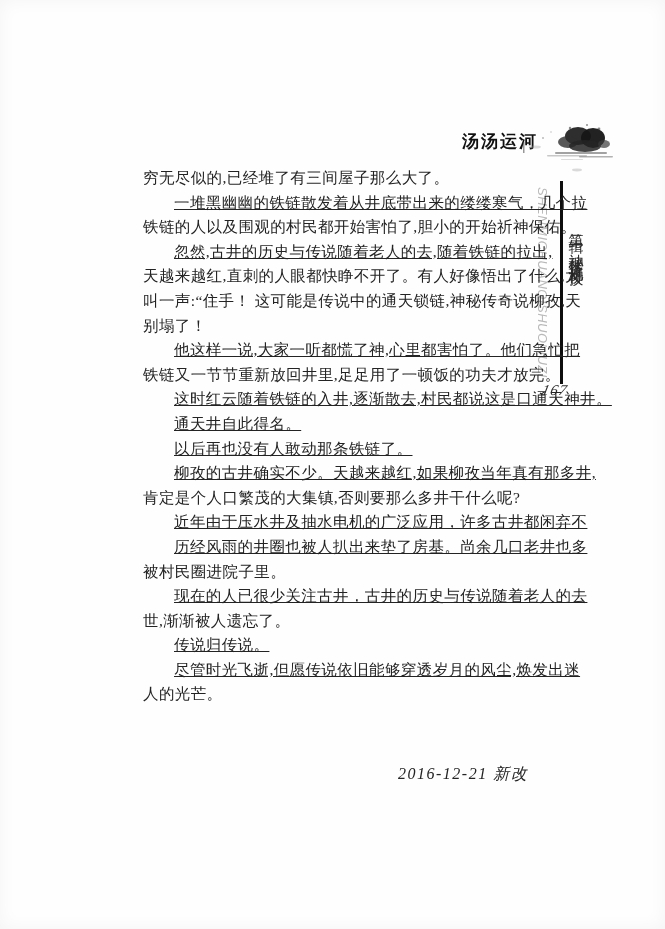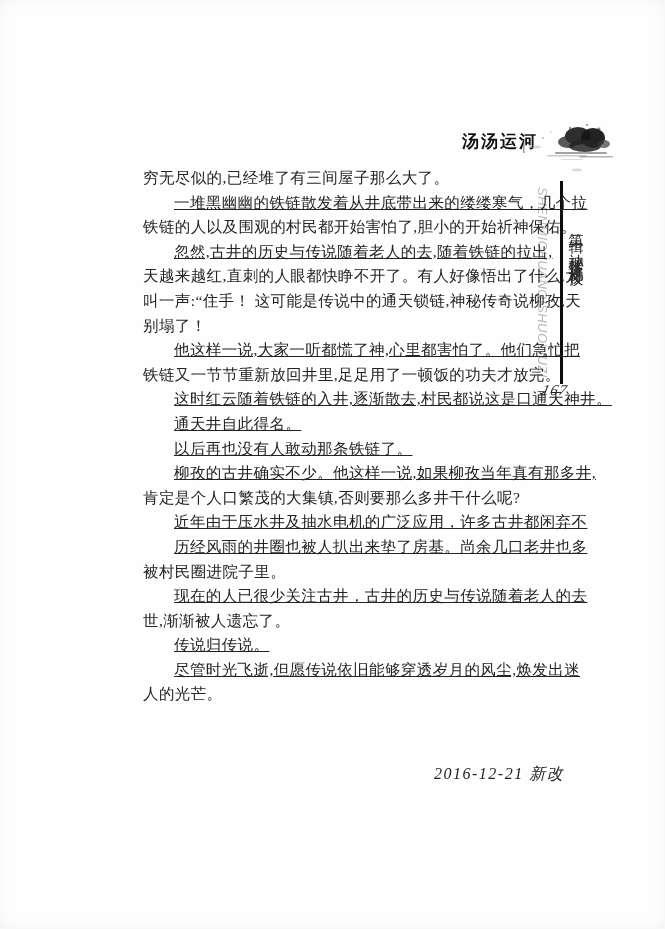--- a/index.html
+++ b/index.html
@@ -47,21 +47,21 @@
     position:absolute;left:130px;top:166px;width:407px;
     font-size:15.5px;line-height:24.6px;letter-spacing:0.4px;
     color:#232323;
     margin-left:13px;
   }
   .body-text .bodyline{white-space:nowrap;}
   .body-text .indent{text-indent:31px;text-decoration:underline;}
 
   .signature{
     position:absolute;left:398px;top:764px;
-    font-size:16px;font-style:italic;letter-spacing:1.5px;color:#242424;margin-left:36px;
+    font-size:16px;font-style:italic;letter-spacing:1.5px;color:#242424;
   }
 </style>
 </head>
 <body>
 
 <div class="scan-edge"></div>
 
 <div class="header-title">汤汤运河</div>
 
 <svg class="ink-art" viewBox="0 0 104 58">
@@ -101,21 +101,21 @@
     <div class="bodyline">铁链的人以及围观的村民都开始害怕了,胆小的开始祈神保佑。</div>
     <div class="bodyline indent">忽然,古井的历史与传说随着老人的去,随着铁链的拉出,</div>
     <div class="bodyline">天越来越红,直刺的人眼都快睁不开了。有人好像悟出了什么,大</div>
     <div class="bodyline">叫一声:“住手！ 这可能是传说中的通天锁链,神秘传奇说柳孜,天</div>
     <div class="bodyline">别塌了！</div>
     <div class="bodyline indent">他这样一说,大家一听都慌了神,心里都害怕了。他们急忙把</div>
     <div class="bodyline">铁链又一节节重新放回井里,足足用了一顿饭的功夫才放完。</div>
     <div class="bodyline indent">这时红云随着铁链的入井,逐渐散去,村民都说这是口通天神井。</div>
     <div class="bodyline indent">通天井自此得名。</div>
     <div class="bodyline indent">以后再也没有人敢动那条铁链了。</div>
-    <div class="bodyline indent">柳孜的古井确实不少。他这样一说,如果柳孜当年真有那多井,</div>
+    <div class="bodyline indent">柳孜的古井确实不少。天越来越红,如果柳孜当年真有那多井,</div>
     <div class="bodyline">肯定是个人口繁茂的大集镇,否则要那么多井干什么呢?</div>
     <div class="bodyline indent">近年由于压水井及抽水电机的广泛应用，许多古井都闲弃不</div>
     <div class="bodyline indent">历经风雨的井圈也被人扒出来垫了房基。尚余几口老井也多</div>
     <div class="bodyline">被村民圈进院子里。</div>
     <div class="bodyline indent">现在的人已很少关注古井，古井的历史与传说随着老人的去</div>
     <div class="bodyline">世,渐渐被人遗忘了。</div>
     <div class="bodyline indent">传说归传说。</div>
     <div class="bodyline indent">尽管时光飞逝,但愿传说依旧能够穿透岁月的风尘,焕发出迷</div>
     <div class="bodyline">人的光芒。</div>
   </div>

